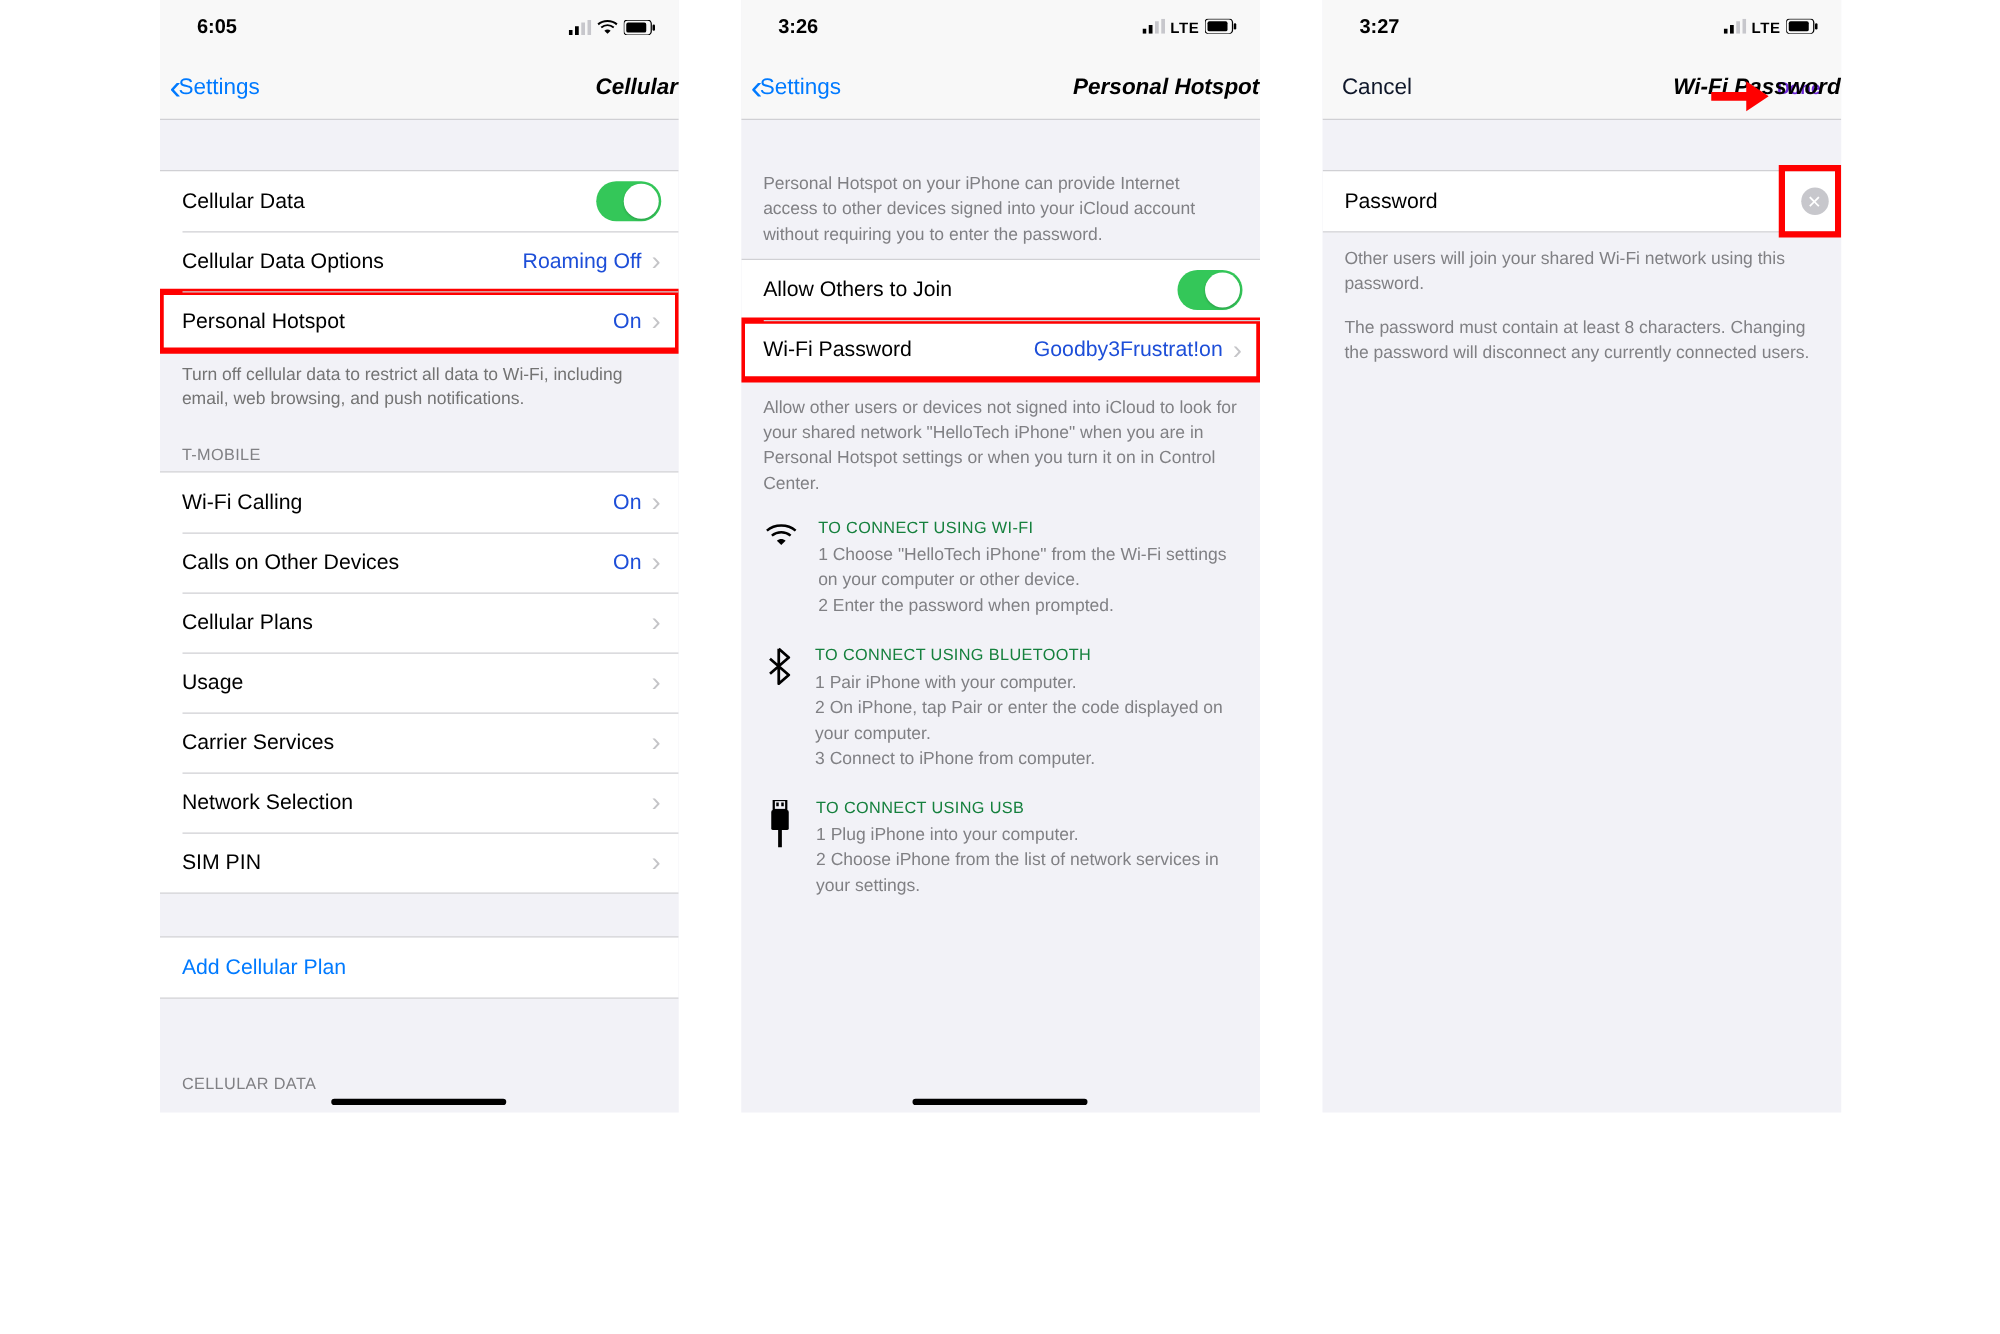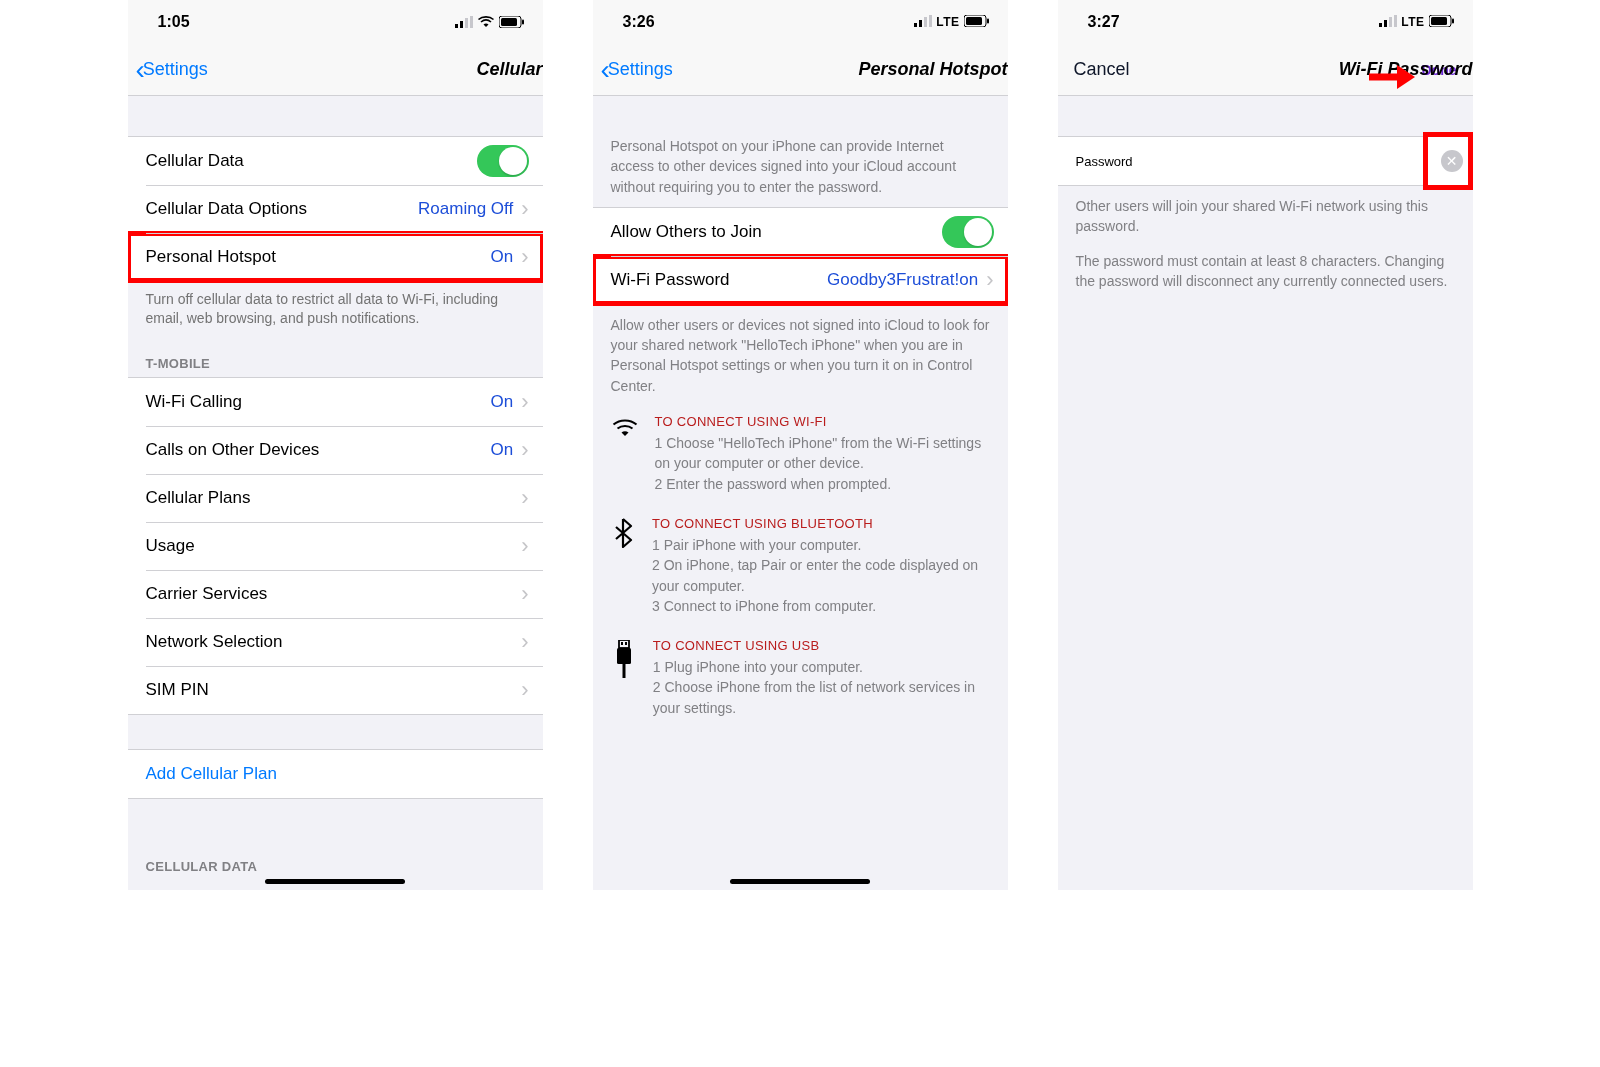--- a/index.html
+++ b/index.html
@@ -10,65 +10,65 @@
   .navbar { height: 52px; display: flex; align-items: center; justify-content: space-between; padding: 0 8px; background: #f8f8f8; border-bottom: 0.5px solid #d0d0d4; position: relative; }
   .nav-back { display: flex; align-items: center; color: #007aff; font-size: 18px; }
   .nav-back .chev { font-size: 28px; line-height: 1; margin-right: -2px; font-weight: 400; }
   .nav-title { position: absolute; left: 0; right: 0; text-align: right; font-size: 18px; font-weight: 600; pointer-events: none; font-style: italic; }
   .nav-cancel { color: #0f172a; font-size: 18px; padding-left: 8px; }
   .nav-done { color: #6d28d9; font-size: 14px; font-weight: 600; padding-right: 8px; }
 
   .scroll { height: calc(100% - 96px); overflow: hidden; }
 
   .group-note { padding: 8px 18px; font-size: 14px; color: #737373; line-height: 1.35; }
-  .group-header { padding: 20px 18px 6px; font-size: 13px; color: #808084; text-transform: uppercase; letter-spacing: 0.3px; font-weight: bold; }
+  .group-header { padding: 20px 18px 6px; font-size: 13px; color: #808084; text-transform: uppercase; letter-spacing: 0.3px; }
 
   .cells { background: #fff; border-top: 0.5px solid #d0d0d4; border-bottom: 0.5px solid #d0d0d4; }
   .cell { display: flex; align-items: center; min-height: 48px; padding: 0 14px 0 18px; position: relative; }
   .cell + .cell::before { content: ""; position: absolute; top: 0; left: 18px; right: 0; height: 0.5px; background: #d0d0d4; }
   .cell .label { font-size: 17px; color: #000; }
   .cell .value { margin-left: auto; font-size: 17px; color: #1d4ed8; }
   .cell .chev-right { margin-left: 8px; color: #c5c5c8; font-size: 22px; font-weight: 400; }
   .cell.link .label { color: #007aff; }
 
   .switch { margin-left: auto; width: 52px; height: 32px; border-radius: 16px; position: relative; }
   .switch.on { background: #34c759; }
   .switch.on::after { content: ""; position: absolute; top: 2px; right: 2px; width: 28px; height: 28px; background: #fff; border-radius: 50%; box-shadow: 0 1px 2px rgba(0,0,0,.2); }
 
   .redbox { outline: 5px solid #ff0000; outline-offset: -3px; }
 
   .infotext { padding: 10px 18px; font-size: 14px; color: #808084; line-height: 1.45; }
 
   .connect-block { display: flex; gap: 16px; padding: 8px 18px 14px; }
   .connect-icon { width: 32px; display: flex; justify-content: center; padding-top: 2px; }
-  .connect-body .hdr { font-size: 13px; color: #b91c1c; letter-spacing: 0.3px; margin-bottom: 4px; }
+  .connect-body .hdr { font-size: 13px; color: #15803d; letter-spacing: 0.3px; margin-bottom: 4px; }
   .connect-body .line { font-size: 14px; color: #808084; line-height: 1.45; padding-left: 0; }
 
   .pw-cell { background: #fff; border-top: 0.5px solid #d0d0d4; border-bottom: 0.5px solid #d0d0d4; display: flex; align-items: center; padding: 0 10px 0 18px; height: 50px; margin-top: 40px; }
-  .pw-cell .label { font-size: 13px; }
+  .pw-cell .label { font-size: 17px; }
   .pw-clear { margin-left: auto; width: 22px; height: 22px; border-radius: 50%; background: #c7c7cc; display: flex; align-items: center; justify-content: center; color: #fff; font-size: 14px; }
 
   .red-arrow { position: absolute; top: 62px; right: 58px; width: 48px; height: 30px; }
   .red-arrow svg { width: 100%; height: 100%; }
 
   .red-square-clear { position: absolute; top: 132px; right: 0px; width: 50px; height: 58px; border: 5px solid #ff0000; pointer-events:none; }
 
   .homebar { position: absolute; bottom: 6px; left: 50%; transform: translateX(-50%); width: 140px; height: 5px; background: #000; border-radius: 3px; }
 
   .signal svg, .wifi-ic svg, .batt svg { display:block; }
   .lte { font-size: 12px; font-weight: 600; letter-spacing: 0.5px; }
 
   .section-spacer { height: 34px; }
 </style>
 </head>
 <body>
 
 <div class="phone">
   <div class="statusbar">
-    <span>1:05</span>
+    <span>6:05</span>
     <span class="status-right">
       <span class="signal">
           <svg width="18" height="12" viewBox="0 0 18 12">
             <rect x="0" y="8" width="3" height="4" fill="#000"></rect>
             <rect x="5" y="5" width="3" height="7" fill="#000"></rect>
             <rect x="10" y="2" width="3" height="10" fill="#c7c7cc"></rect>
             <rect x="15" y="0" width="3" height="12" fill="#c7c7cc"></rect>
           </svg>
         </span>
       <span class="wifi-ic">

